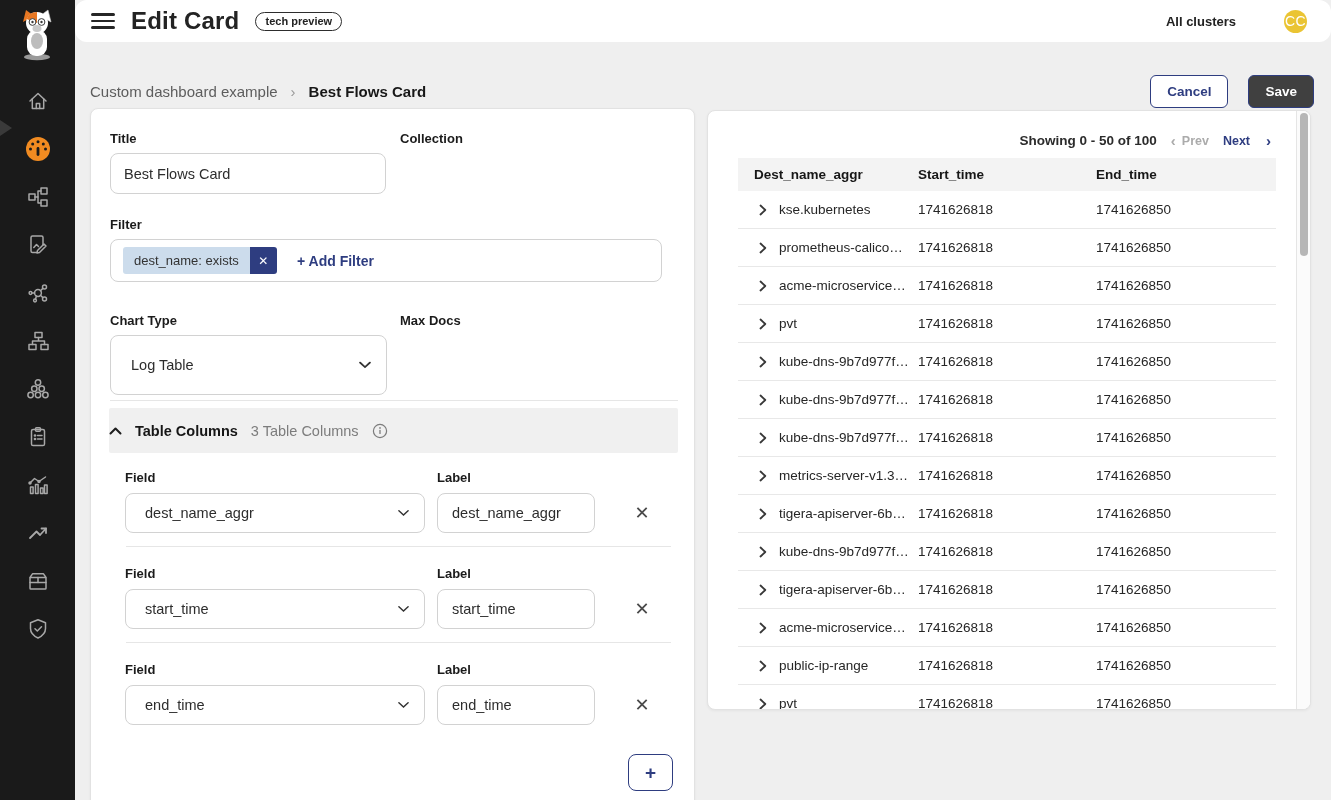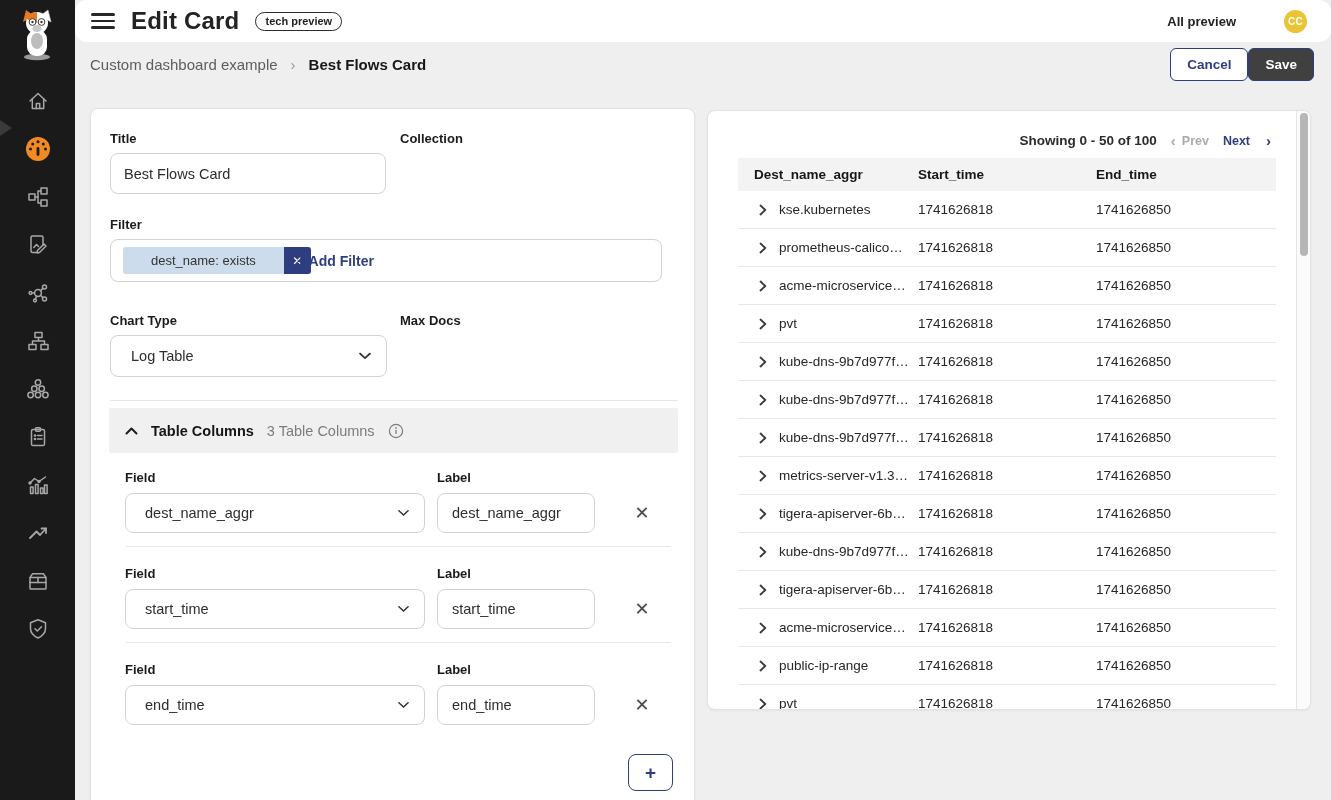--- a/index.html
+++ b/index.html
@@ -16,53 +16,53 @@
   .nav-icon svg { display:block; }
 
   
   .topbar { position:absolute; left:75px; top:0; width:1256px; height:42px; background:#ffffff; display:flex; align-items:center; padding-left:16px;border-radius:12px; }
   .hamburger { width:24px; height:16px; display:flex; flex-direction:column; justify-content:space-between; cursor:pointer; margin-right:16px; }
   .hamburger span { display:block; height:2.6px; background:#262626; border-radius:2px; }
   .app-title { font-size:24px; font-weight:800; color:#232323; letter-spacing:0.2px; }
   .badge { margin-left:16px; font-size:11px; font-weight:600; color:#232323; border:1.3px solid #2d2d2d; border-radius:11px; padding:2.5px 9px; }
   .tb-right { margin-left:auto; display:flex; align-items:center; gap:48px; padding-right:24px; }
   .clusters { font-size:13px; font-weight:600; color:#222; cursor:pointer; }
-  .avatar { width:23px; height:23px; border-radius:50%; background:#eac433; color:#fff; font-size:10px; font-weight:700;
+  .avatar { width:23px; height:23px; border-radius:50%; background:#eac433; color:#fff; font-size:14px; font-weight:400;
     display:flex; align-items:center; justify-content:center; letter-spacing:0.3px; cursor:pointer; }
 
   
-  .crumb-row { position:absolute; left:90px; top:49px; right:17px; height:30px; display:flex; align-items:center; }
+  .crumb-row { position:absolute; left:90px; top:76px; right:17px; height:30px; display:flex; align-items:center; }
   .crumb-parent { font-size:15px; color:#5d5d5d; cursor:pointer; }
   .crumb-sep { font-size:15px; color:#9a9a9a; margin:0 13px; }
   .crumb-current { font-size:15px; font-weight:700; color:#171717; }
-  .crumb-actions { margin-left:auto; display:flex; }
+  .crumb-actions { margin-left:auto; display:flex; gap:20px; }
   .btn { font-size:13.5px; font-weight:600; border-radius:6px; padding:8px 16px; cursor:pointer; font-family:inherit; }
   .btn-cancel { background:#fff; border:1.4px solid #2e3d80; color:#2e3d80; }
   .btn-save { background:#404040; border:1.4px solid #2e3d80; color:#fff; }
 
   
   .card { position:absolute; background:#fff; border:1px solid #e2e2e2; border-radius:8px; box-shadow:0 1px 3px rgba(0,0,0,0.05); }
   .card-form { left:90px; top:108px; width:605px; height:760px; }
   .card-preview { left:707px; top:110px; width:604px; height:600px; overflow:hidden; }
 
   
   .f-label { position:absolute; font-size:13px; font-weight:700; color:#1b1b1b;text-align:right; }
   .f-input, .f-select { position:absolute; border:1px solid #d2d2d2; border-radius:8px; background:#fff;
     font-size:14.5px; color:#2d2d2d; display:flex; align-items:center; cursor:text; }
   .f-select { cursor:pointer; }
   .f-select .chev { position:absolute; right:15px; top:50%; transform:translateY(-50%); }
   .filter-box { position:absolute; left:19px; top:130px; width:552px; height:43px; border:1px solid #d2d2d2; border-radius:8px;
     display:flex; align-items:center; padding-left:12px; }
   .chip { display:flex; align-items:stretch; height:27px; border-radius:3px; overflow:hidden; }
-  .chip-label { background:#ccdcec; color:#333; font-size:13px; display:flex; align-items:center; padding:0 28px; }
+  .chip-label { background:#ccdcec; color:#333; font-size:13px; display:flex; align-items:center; padding:0 11px; }
   .chip-x { background:#2e3d80; width:27px; display:flex; align-items:center; justify-content:center; color:#fff; font-size:12px; cursor:pointer; }
   .add-filter { position:absolute; left:186px; font-size:14px; font-weight:600; color:#2e3d80; cursor:pointer; }
   .hdivider { position:absolute; height:1px; background:#e6e6e6; }
   .tc-bar { position:absolute; left:18px; top:299px; width:569px; height:45px; background:#f0f0f0; border-radius:2px;
-    display:flex; align-items:center; padding-left:16px; gap:13px; cursor:pointer; }
+    display:flex; align-items:center; gap:13px; cursor:pointer; }
   .tc-title { font-size:14.5px; font-weight:700; color:#161616; }
   .tc-count { font-size:14.5px; color:#7c7c7c; }
   .x-btn { position:absolute; width:22px; height:22px; display:flex; align-items:center; justify-content:center;
     font-size:18px; color:#4a4a4a; cursor:pointer; }
   .plus-btn { position:absolute; left:537px; top:645px; width:45px; height:37px; background:#fff; border:1.6px solid #2e3d80;
     border-radius:8px; color:#2e3d80; font-size:19px; font-weight:600; display:flex; align-items:center; justify-content:center; cursor:pointer; }
 
   
   .paging { position:absolute; top:22px; left:30px; right:39px; display:flex; align-items:center; justify-content:flex-end; gap:14px; }
   .showing { font-size:13.5px; font-weight:600; color:#2b2b2b; }
@@ -216,21 +216,21 @@
 
   <div class="topbar">
     <div class="hamburger">
         <span></span>
         <span></span>
         <span></span>
       </div>
     <div class="app-title">Edit Card</div>
     <div class="badge">tech preview</div>
     <div class="tb-right">
-      <div class="clusters">All preview</div>
+      <div class="clusters">All clusters</div>
       <div class="avatar">CC</div>
     </div>
   </div>
 
   <div class="crumb-row">
     <span class="crumb-parent">Custom dashboard example</span>
     <span class="crumb-sep">›</span>
     <span class="crumb-current">Best Flows Card</span>
     <div class="crumb-actions">
       <button class="btn btn-cancel">Cancel</button>
@@ -247,21 +247,21 @@
     <div class="f-label" style="left:19px; top:108px">Filter</div>
     <div class="filter-box">
       <div class="chip">
         <span class="chip-label">dest_name: exists</span>
         <span class="chip-x">✕</span>
       </div>
       <span class="add-filter">+ Add Filter</span>
     </div>
 
     <div class="f-label" style="left:19px; top:204px">Chart Type</div>
-    <div class="f-select" style="left:19px; top:226px; width:277px; height:42px; padding-left:20px">
+    <div class="f-select" style="left:19px; top:226px; width:277px; height:60px; padding-left:20px">
       <span>Log Table</span>
       <svg class="chev" width="12" height="7" viewBox="0 0 12 7">
           <path d="M1 1 L6 5.6 L11 1" stroke="#333" stroke-width="1.7" fill="none" stroke-linecap="round"></path>
         </svg>
     </div>
 
     <div class="f-label" style="left:309px; top:204px">Max Docs</div>
 
     <div class="hdivider" style="left:19px; top:291px; width:568px"></div>
 

